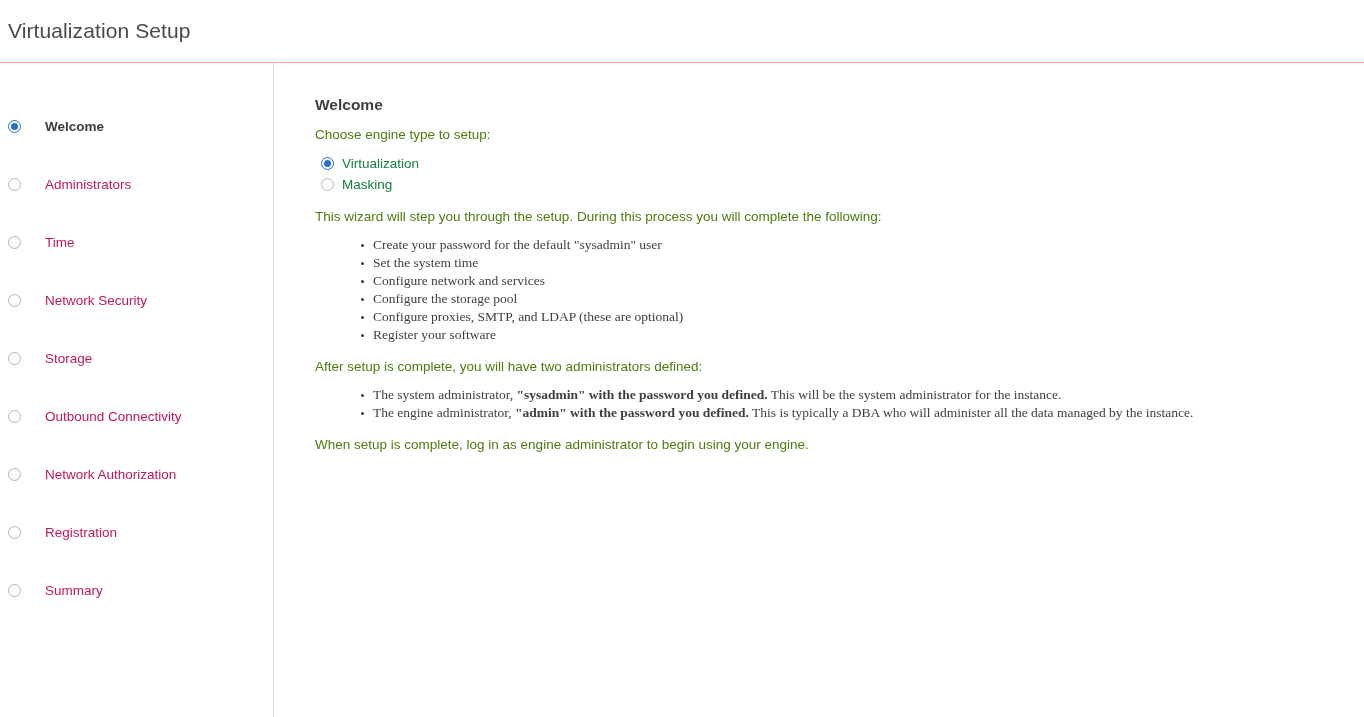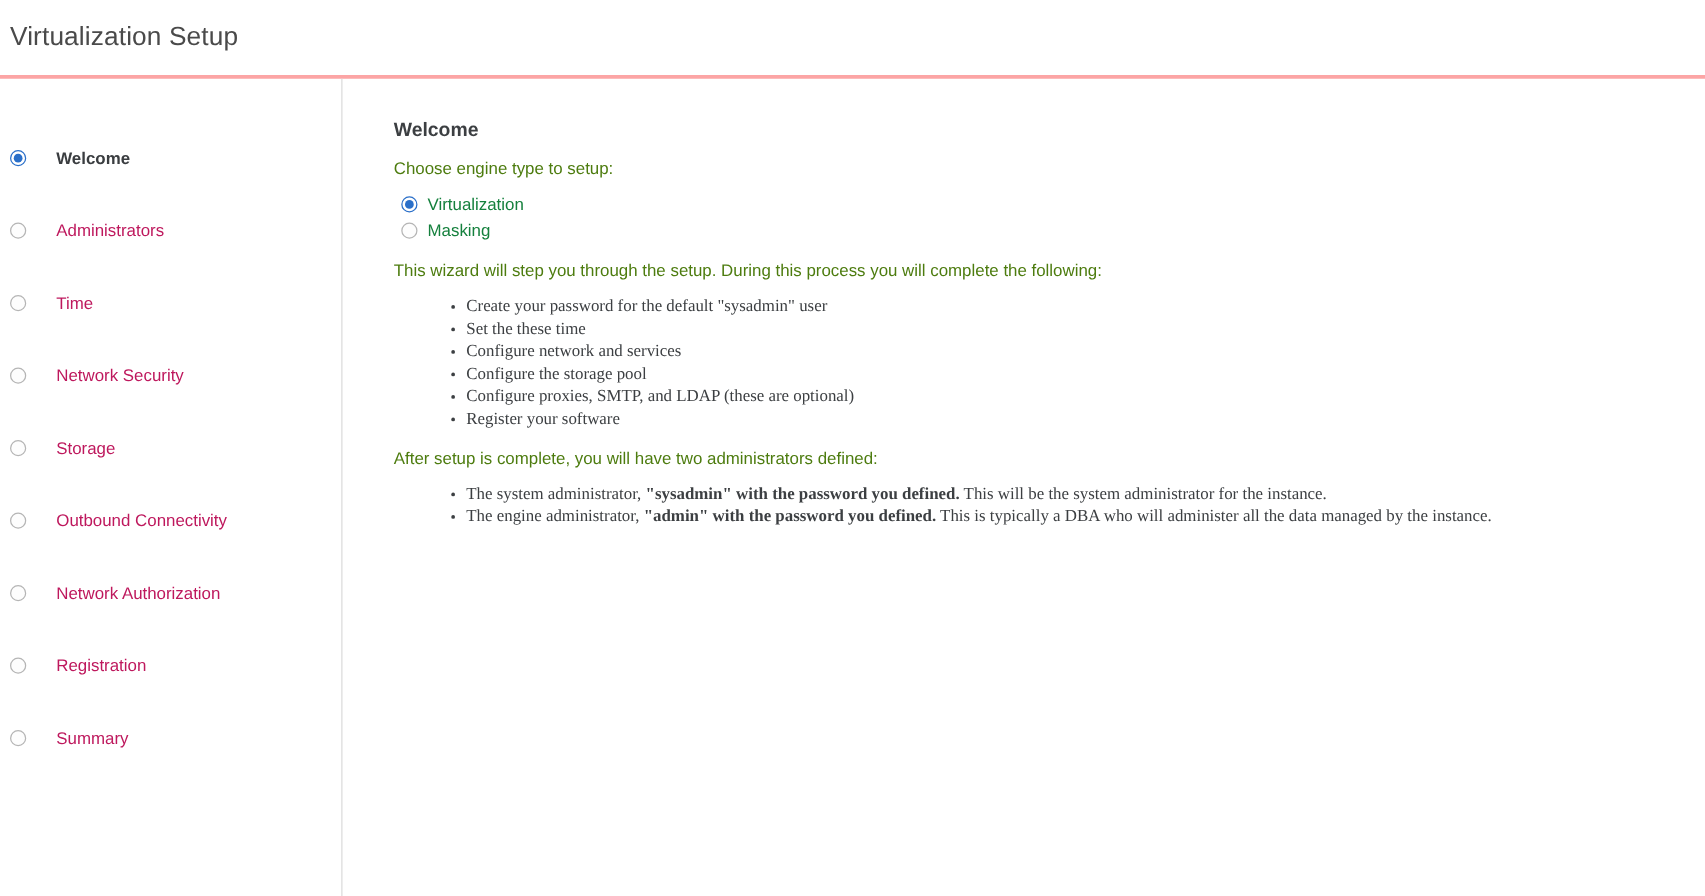--- a/index.html
+++ b/index.html
@@ -10,21 +10,21 @@
     width: 1364px;
     height: 717px;
     background: #ffffff;
     font-family: "Liberation Sans", sans-serif;
     color: #333333;
     overflow: hidden;
   }
   .page-header {
     height: 63px;
     box-sizing: border-box;
-    border-bottom: 3px solid #fca5a5;
+    border-bottom: 1px solid #fca5a5;
     display: flex;
     align-items: center;
     padding-left: 8px;
   }
   .page-title {
     font-size: 21px;
     font-weight: 400;
     color: #4a4a4a;
     letter-spacing: 0.1px;
   }
@@ -197,29 +197,30 @@
       <div class="choice">
         <span class="radio"></span>
         <span class="choice-label">Masking</span>
       </div>
     </div>
 
     <p>This wizard will step you through the setup. During this process you will complete the following:</p>
 
     <ul class="bullets">
       <li>Create your password for the default "sysadmin" user</li>
-      <li>Set the these time</li>
+      <li>Set the system time</li>
       <li>Configure network and services</li>
       <li>Configure the storage pool</li>
       <li>Configure proxies, SMTP, and LDAP (these are optional)</li>
       <li>Register your software</li>
     </ul>
 
     <p>After setup is complete, you will have two administrators defined:</p>
 
     <ul class="bullets">
       <li><span>The system administrator, </span><span class="b">"sysadmin" with the password you defined.</span><span> This will be the system administrator for the instance.</span></li>
       <li><span>The engine administrator, </span><span class="b">"admin" with the password you defined.</span><span> This is typically a DBA who will administer all the data managed by the instance.</span></li>
     </ul>
 
+    <p>When setup is complete, log in as engine administrator to begin using your engine.</p>
   </div>
 
 </div>
 
 </body></html>

